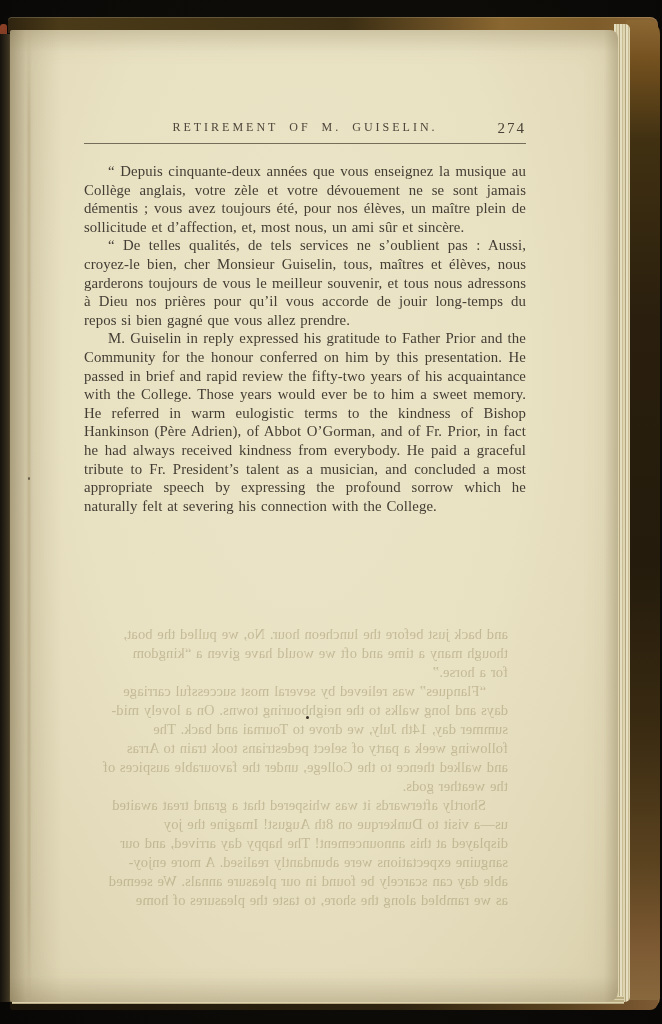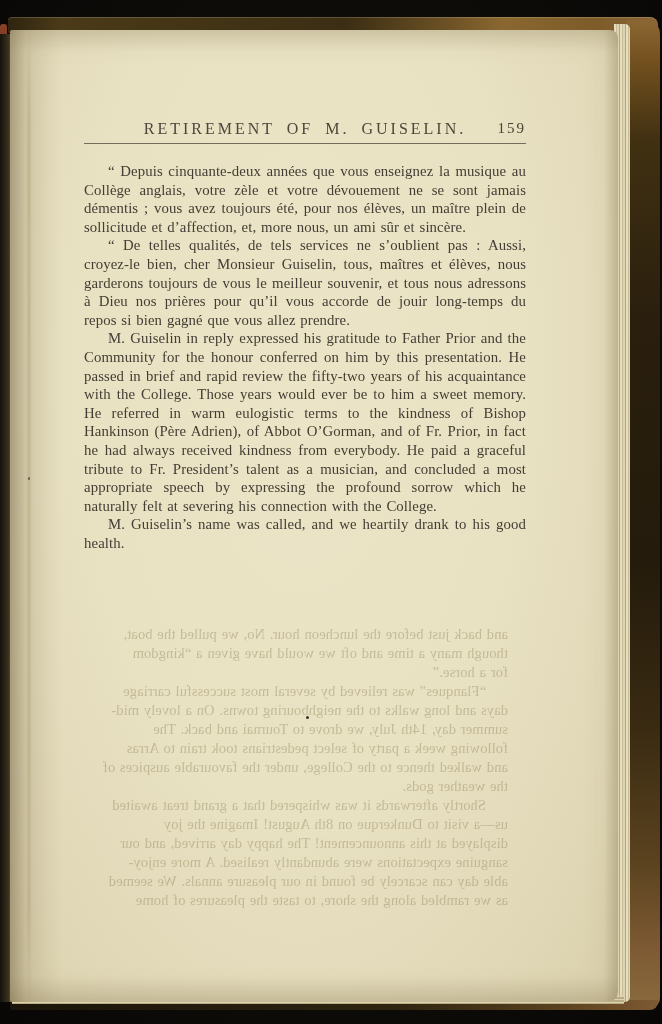--- a/index.html
+++ b/index.html
@@ -56,21 +56,21 @@
     box-shadow:inset 0 0 34px rgba(120,100,60,.22);
   }
   .page::before{ 
     content:'';position:absolute;left:18px;top:0;bottom:0;width:2px;
     background:linear-gradient(180deg,rgba(150,125,80,0),rgba(150,125,80,.4) 10%,rgba(150,125,80,.35) 90%,rgba(150,125,80,0));
     filter:blur(1px);
   }
   .text-block{position:absolute;left:74px;top:0;width:442px;}
   .head-row{position:relative;height:16px;margin-top:90px;}
   .running-head{
-    display:block;text-align:center;font-size:16px;letter-spacing:3px;word-spacing:5px;
+    display:block;text-align:center;font-size:12px;letter-spacing:3px;word-spacing:5px;
     color:#4e463b;white-space:nowrap;
   }
   .page-number{
     position:absolute;right:0;top:0;font-size:15px;letter-spacing:2px;color:#4a4236;
   }
   .rule{margin-top:7px;border:none;border-top:1.2px solid rgba(88,80,64,.8);height:0;}
   .body{margin-top:18px;font-size:14.8px;line-height:18.6px;text-align:justify;
         color:#433d34;word-spacing:1px;letter-spacing:.1px;}
   .body p{margin:0;text-indent:24px;}
   
@@ -95,28 +95,27 @@
   <div class="cover-bottom"></div>
   <div class="spine-red"></div>
   <div class="gutter-strip"></div>
   <div class="page-edges-right"></div>
   <div class="page-edges-bottom"></div>
 
   <div class="page">
     <div class="text-block">
       <div class="head-row">
         <span class="running-head">RETIREMENT OF M. GUISELIN.</span>
-        <span class="page-number">159</span>
+        <span class="page-number">274</span>
       </div>
       <hr class="rule">
       <div class="body">
-        <p>“ Depuis cinquante-deux années que vous enseignez la musique au Collège anglais, votre zèle et votre dévouement ne se sont jamais démentis ; vous avez toujours été, pour nos élèves, un maître plein de sollicitude et d’affection, et, more nous, un ami sûr et sincère.</p>
+        <p>“ Depuis cinquante-deux années que vous enseignez la musique au Collège anglais, votre zèle et votre dévouement ne se sont jamais démentis ; vous avez toujours été, pour nos élèves, un maître plein de sollicitude et d’affection, et, most nous, un ami sûr et sincère.</p>
         <p>“ De telles qualités, de tels services ne s’oublient pas : Aussi, croyez-le bien, cher Monsieur Guiselin, tous, maîtres et élèves, nous garderons toujours de vous le meilleur souvenir, et tous nous adressons à Dieu nos prières pour qu’il vous accorde de jouir long-temps du repos si bien gagné que vous allez prendre.</p>
         <p>M. Guiselin in reply expressed his gratitude to Father Prior and the Community for the honour conferred on him by this presentation.  He passed in brief and rapid review the fifty-two years of his acquaintance with the College.  Those years would ever be to him a sweet memory.  He referred in warm eulogistic terms to the kindness of Bishop Hankinson (Père Adrien), of Abbot O’Gorman, and of Fr. Prior, in fact he had always received kindness from everybody.  He paid a graceful tribute to Fr. President’s talent as a musician, and concluded a most appropriate speech by expressing the profound sorrow which he naturally felt at severing his connection with the College.</p>
-        <p>M. Guiselin’s name was called, and we heartily drank to his good health.</p>
       </div>
     </div>
 
     <div class="bleed">
       <div>and back just before the luncheon hour.  No, we pulled the boat,</div>
       <div>though many a time and oft we would have given a “kingdom</div>
       <div>for a horse.”</div>
       <div class="p-start">“Flanques” was relieved by several most successful carriage</div>
       <div>days and long walks to the neighbouring towns.  On a lovely mid-</div>
       <div>summer day, 14th July, we drove to Tournai and back.  The</div>

